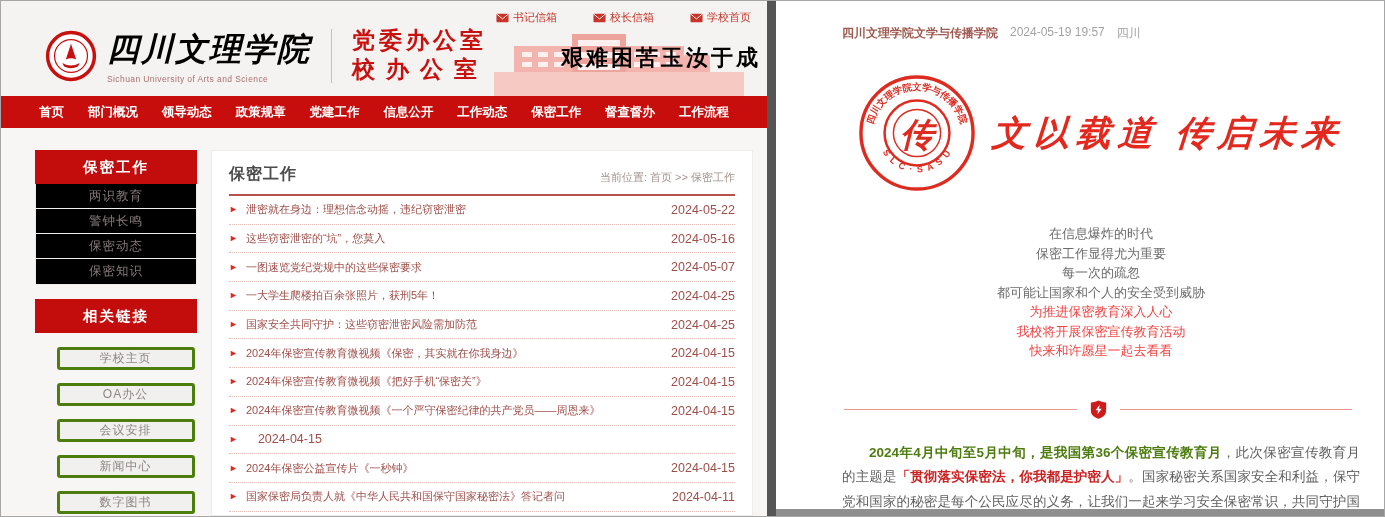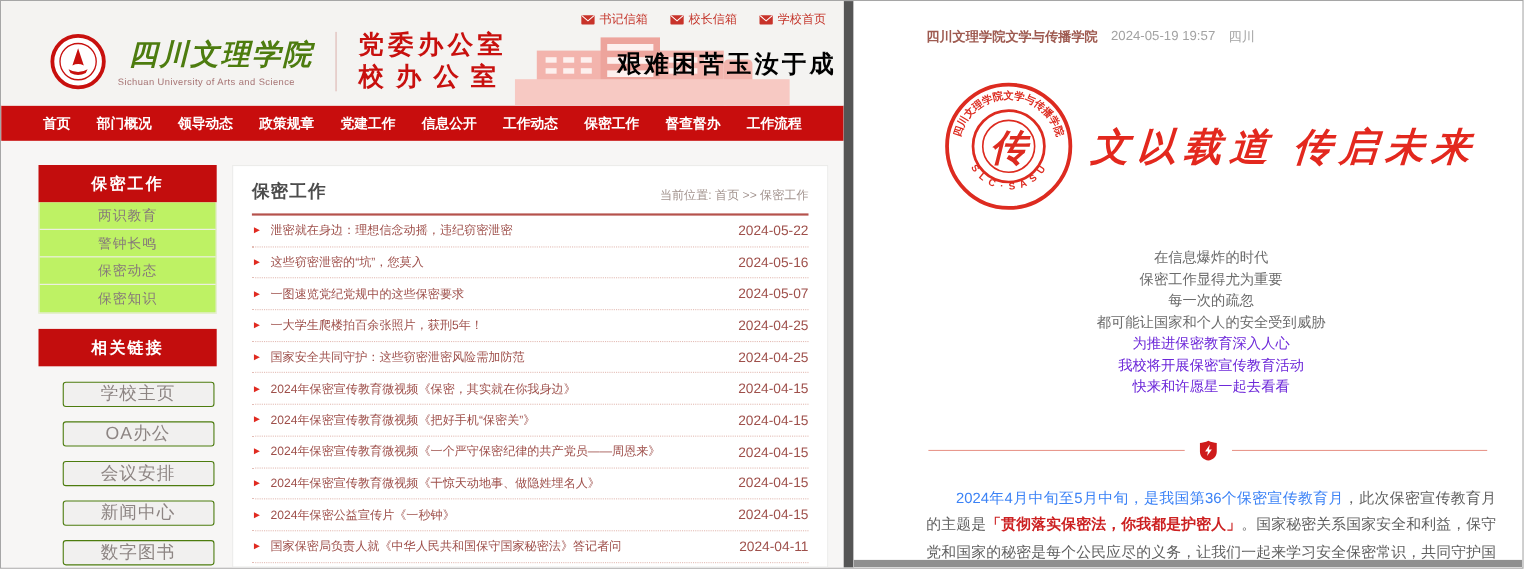--- a/index.html
+++ b/index.html
@@ -2,48 +2,48 @@
 <html><head>
 <meta charset="utf-8">
 <style>
   * { margin:0; padding:0; box-sizing:border-box; }
   body { font-family:"Liberation Sans", sans-serif; background:#e8e8e8; }
   .app { width:1385px; height:517px; display:flex; border:1px solid #a6a6a6; background:#fff; overflow:hidden; position:relative; }
 
   
   .left { width:766px; height:100%; background:#f7f6f5; overflow:hidden; display:flex; flex-direction:column; }
   .lp-header { height:95px; background:#f4f3f1; position:relative; display:flex; align-items:center; flex-shrink:0; }
-  .top-links { position:absolute; top:9px; right:16px; display:flex; gap:20px; }
+  .top-links { position:absolute; top:9px; right:16px; display:flex; gap:36px; }
   .top-link { display:flex; align-items:center; gap:4px; font-size:11px; color:#c4352b; cursor:pointer; }
   .top-link svg { width:13px; height:12px; }
   .logo-group { display:flex; align-items:center; margin-left:44px; margin-top:14px; }
   .logo-seal { width:52px; height:52px; }
   .logo-txt { margin-left:10px; display:flex; flex-direction:column; }
-  .logo-cn { color:#4d7c0f; font-size:26px; font-weight:bold; font-style:italic; letter-spacing:2px; font-family:"Liberation Serif", serif;margin-left:10px; }
+  .logo-cn { color:#000000; font-size:32px; font-weight:bold; font-style:italic; letter-spacing:2px; font-family:"Liberation Serif", serif; }
   .logo-en { color:#a57272; font-size:8.5px; letter-spacing:.4px; margin-top:2px; }
   .hdr-divider { width:1px; height:54px; background:#dcb6b2; margin:14px 20px 0 20px; }
   .office { display:flex; flex-direction:column; margin-top:12px; }
   .office-l1 { color:#c8100e; font-size:23px; font-weight:bold; letter-spacing:4px; line-height:29px; }
   .office-l2 { color:#c8100e; font-size:23px; font-weight:bold; letter-spacing:11px; line-height:29px; }
   .hdr-art { flex:1; height:100%; position:relative; overflow:hidden; }
   .hdr-art svg.building { position:absolute; left:6px; bottom:0; }
   .hdr-callig { position:absolute; right:6px; top:42px; color:#000000; font-size:22px; font-weight:bold; letter-spacing:3px; font-family:"Liberation Serif", serif; white-space:nowrap; }
 
   .nav { height:30px; background:#c80d0d; display:flex; align-items:center; justify-content:space-between; padding:16px 38px; flex-shrink:0; }
   .nav-item { color:#fff; font-size:12.5px; font-weight:bold; cursor:pointer; white-space:nowrap; }
 
   .lp-body { flex:1; display:flex; padding:22px 0 0 34px; overflow:hidden; }
   .sidebar { width:162px; flex-shrink:0; }
   .side-hdr { height:34px; background:#c30d0d; color:#fff; font-size:14.5px; font-weight:bold; display:flex; align-items:center; justify-content:center; letter-spacing:2px; }
-  .side-card { background:#bef264; border:1px solid #eeebea; border-top:none; }
+  .side-card { background:#000000; border:1px solid #eeebea; border-top:none; }
   .side-item { height:25px; display:flex; align-items:center; justify-content:center; font-size:12.5px; color:#86797a; border-bottom:1px solid #f1efee; cursor:pointer; letter-spacing:1px; }
   .side-item:last-child { border-bottom:none; }
   .side-gap { height:14px; }
   .rel-links { margin-top:14px; display:flex; flex-direction:column; align-items:center; }
-  .rel-btn { width:138px; height:23px; background:#f1f0ef; border:1px solid #4d7c0f; border-radius:3px; color:#8d8583; font-size:16px; display:flex; align-items:center; justify-content:center; margin-bottom:13px; cursor:pointer; letter-spacing:1px;margin-left:19px; }
+  .rel-btn { width:138px; height:23px; background:#f1f0ef; border:3px solid #4d7c0f; border-radius:3px; color:#8d8583; font-size:12px; display:flex; align-items:center; justify-content:center; margin-bottom:13px; cursor:pointer; letter-spacing:1px;margin-left:19px; }
 
   .main-card { flex:1; background:#fff; border:1px solid #ececea; margin:0 14px 0 14px; padding:13px 17px 0 17px; overflow:hidden; }
   .mc-head { display:flex; align-items:flex-end; justify-content:space-between; padding-bottom:9px; border-bottom:2px solid #b5524c; }
   .mc-title { font-size:16px; color:#4c4c4c; font-weight:bold; letter-spacing:1px; }
   .mc-crumb { font-size:11px; color:#a2938e; }
   .art-row { height:28.7px; display:flex; align-items:center; border-bottom:1px dotted #e3bcb5; cursor:pointer; }
   .art-bullet { color:#e02a20; font-size:9px; margin-right:8px; line-height:1; }
   .art-title { flex:1; font-size:11px; color:#9e4f4a; white-space:nowrap; overflow:hidden; text-overflow:ellipsis; }
   .art-date { font-size:12.5px; color:#9e4f4a; margin-left:12px; }
 
@@ -55,26 +55,26 @@
   .rp-title { font-size:16px; color:#2f2f2f; font-weight:bold; letter-spacing:.5px; }
   .rp-meta { margin-top:12px; font-size:12px; display:flex; gap:12px; }
   .rp-src { color:#9e5a50; font-weight:bold; }
   .rp-time, .rp-loc { color:#a3a3a3; }
   .rp-logo-row { margin-top:32px; display:flex; align-items:center; justify-content:center; gap:16px; }
   .seal { width:118px; height:118px; flex-shrink:0; }
   .rp-callig { color:#e3281e; font-size:35px; font-weight:bold; font-style:italic; letter-spacing:7px; font-family:"Liberation Serif", serif; transform:skewX(-4deg); white-space:nowrap; }
   .verse { margin-top:32px; text-align:center; }
   .verse div { font-size:13px; line-height:19.5px; }
   .verse .g { color:#6b6b6b; }
-  .verse .r { color:#6d28d9; }
+  .verse .r { color:#ef4444; }
   .rp-divider { margin:39px 8px 0 2px; display:flex; align-items:center; gap:13px; }
   .rp-divider .line { flex:1; height:1px; background:#e8988d; }
   .rp-divider svg { width:17px; height:19px; flex-shrink:0; }
   .rp-para { margin-top:22px; font-size:13.5px; line-height:24.5px; color:#5f5f5f; text-align:justify; text-indent:2em; }
-  .rp-para .lead { color:#3b82f6; font-weight:normal; }
+  .rp-para .lead { color:#4d7c0f; font-weight:bold; }
   .rp-para .redbold { color:#cc2021; font-weight:bold; }
   .rp-scrollbar { position:absolute; left:0; right:0; bottom:0; height:7px; background:#8f8f8f; cursor:pointer; }
 </style>
 </head>
 <body>
 
 <div class="app">
 
   <div class="left">
 
@@ -258,21 +258,20 @@
             </div>
 
             <div class="art-row">
               <span class="art-bullet">►</span>
               <span class="art-title">2024年保密宣传教育微视频《一个严守保密纪律的共产党员——周恩来》</span>
               <span class="art-date">2024-04-15</span>
             </div>
 
             <div class="art-row">
               <span class="art-bullet">►</span>
-              <span class="art-title">2024年保密宣传教育微视频《干惊天动地事、做隐姓埋名人》</span>
               <span class="art-date">2024-04-15</span>
             </div>
 
             <div class="art-row">
               <span class="art-bullet">►</span>
               <span class="art-title">2024年保密公益宣传片《一秒钟》</span>
               <span class="art-date">2024-04-15</span>
             </div>
 
             <div class="art-row">

